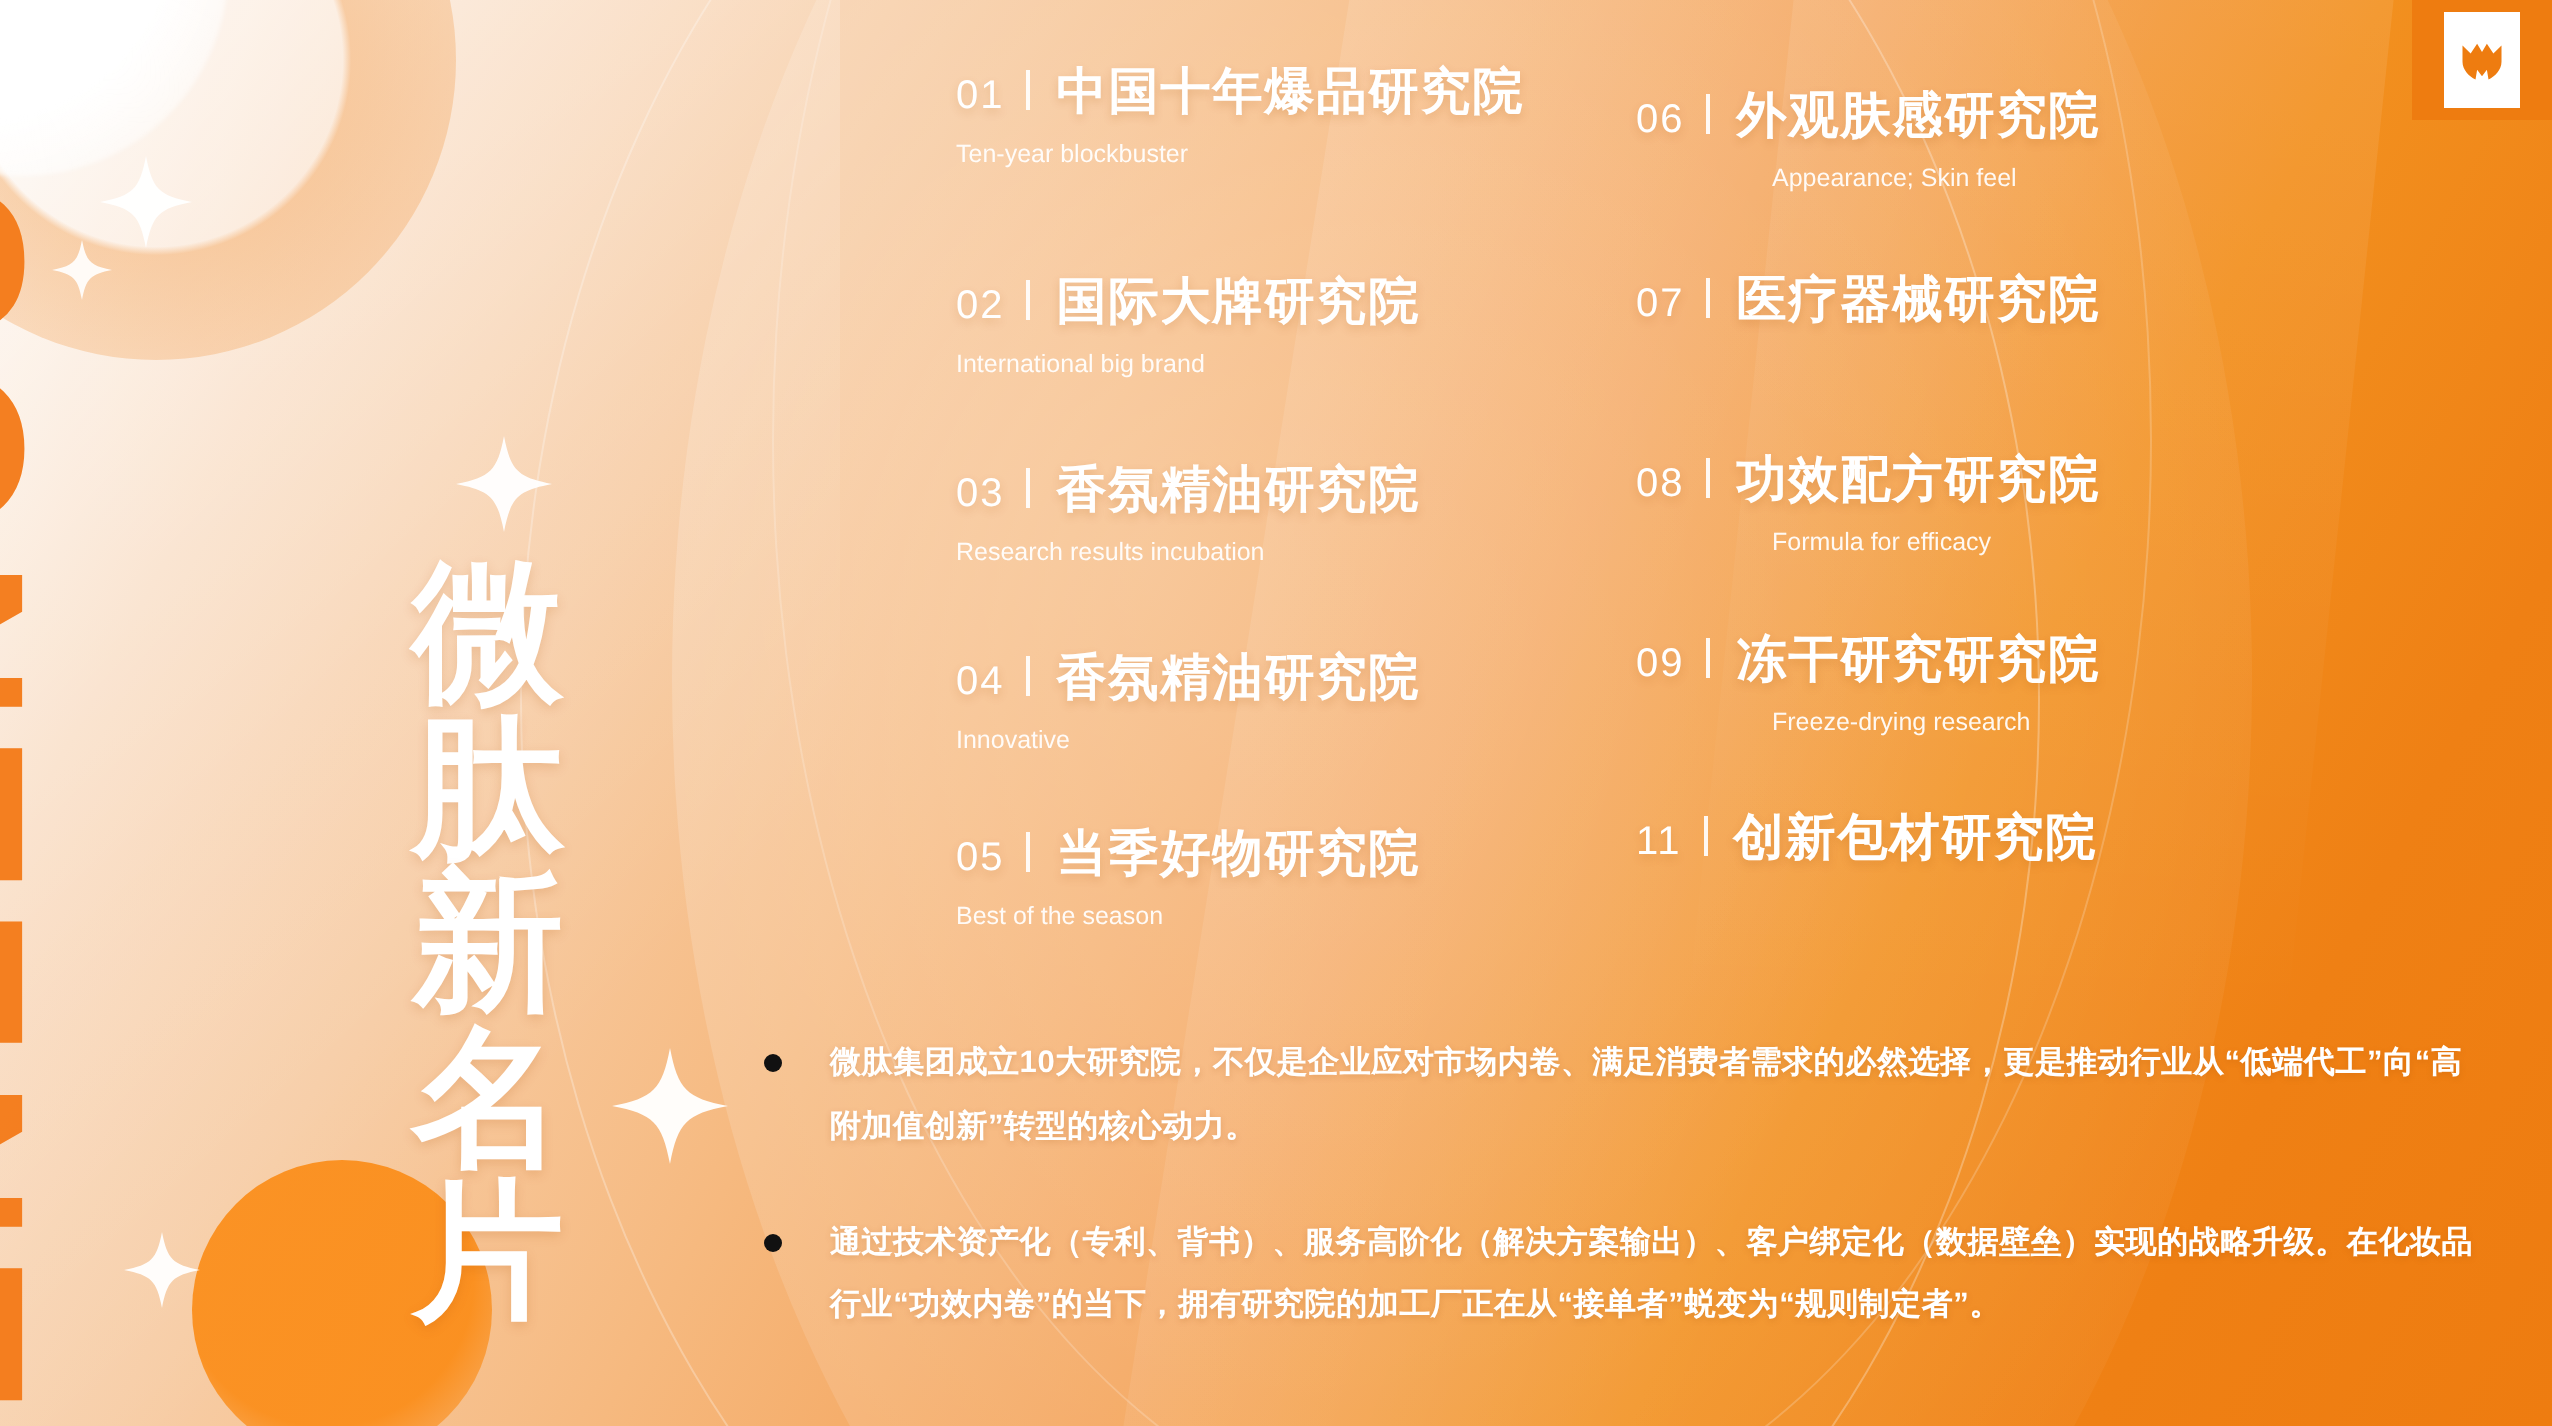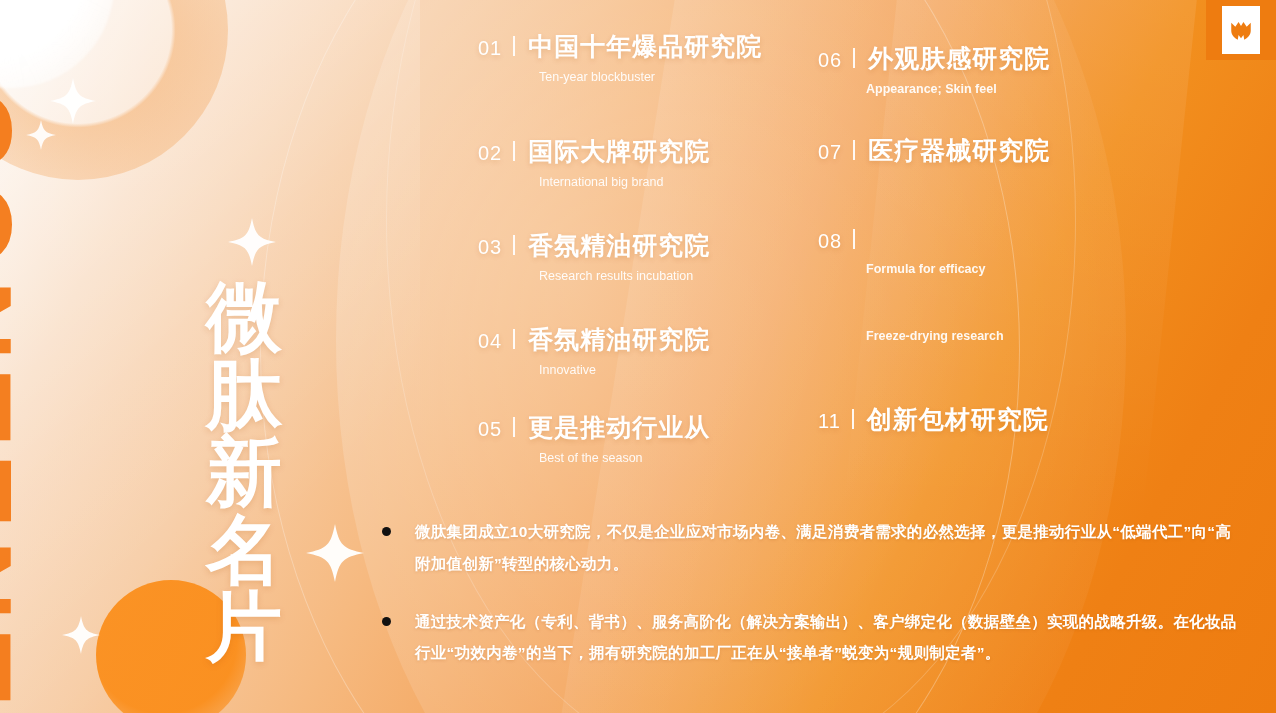--- a/index.html
+++ b/index.html
@@ -147,22 +147,22 @@
     color:#ffffff; font-size:25px; font-weight:bold; line-height:1;
     letter-spacing:1px;
     text-shadow:0 2px 5px rgba(170,80,0,.20);
     text-align:center;
   }
   .en{
     color:rgba(255,255,255,.93);
     font-size:12.5px; line-height:1; font-weight:400;
     margin-top:12px;
   }
-  .en-pad-a{ margin-left:61px; }
-  .en-pad-b{ margin-left:48px;font-weight:bold; }
+  .en-pad-a{ }
+  .en-pad-b{ margin-left:68px; }
 
   
   .bullets{
     position:absolute; left:382px; top:516px; width:860px;
   }
   .bullet{ display:flex; margin-bottom:26px; }
   .dot{
     width:9px; height:9px; border-radius:50%; background:#111111;
     margin-top:11px; margin-right:24px; flex:0 0 auto;
   }
@@ -265,21 +265,21 @@
             <span class="num">04</span>
             <span class="divider"></span>
             <span class="cn">香氛精油研究院</span>
           </div>
         <div class="en en-pad-a">Innovative</div>
       </div>
       <div class="item" style="top:381px">
         <div class="row">
             <span class="num">05</span>
             <span class="divider"></span>
-            <span class="cn">更是推动行业从</span>
+            <span class="cn">当季好物研究院</span>
           </div>
         <div class="en en-pad-a">Best of the season</div>
       </div>
     </div>
 
     <div class="col col-right">
       <div class="item" style="top:12px">
         <div class="row">
             <span class="num">06</span>
             <span class="divider"></span>
@@ -291,24 +291,30 @@
         <div class="row">
             <span class="num">07</span>
             <span class="divider"></span>
             <span class="cn">医疗器械研究院</span>
           </div>
       </div>
       <div class="item" style="top:194px">
         <div class="row">
             <span class="num">08</span>
             <span class="divider"></span>
+            <span class="cn">功效配方研究院</span>
           </div>
         <div class="en en-pad-b">Formula for efficacy</div>
       </div>
       <div class="item" style="top:284px">
+        <div class="row">
+            <span class="num">09</span>
+            <span class="divider"></span>
+            <span class="cn">冻干研究研究院</span>
+          </div>
         <div class="en en-pad-b">Freeze-drying research</div>
       </div>
       <div class="item" style="top:373px">
         <div class="row">
             <span class="num">11</span>
             <span class="divider"></span>
             <span class="cn">创新包材研究院</span>
           </div>
       </div>
     </div>

